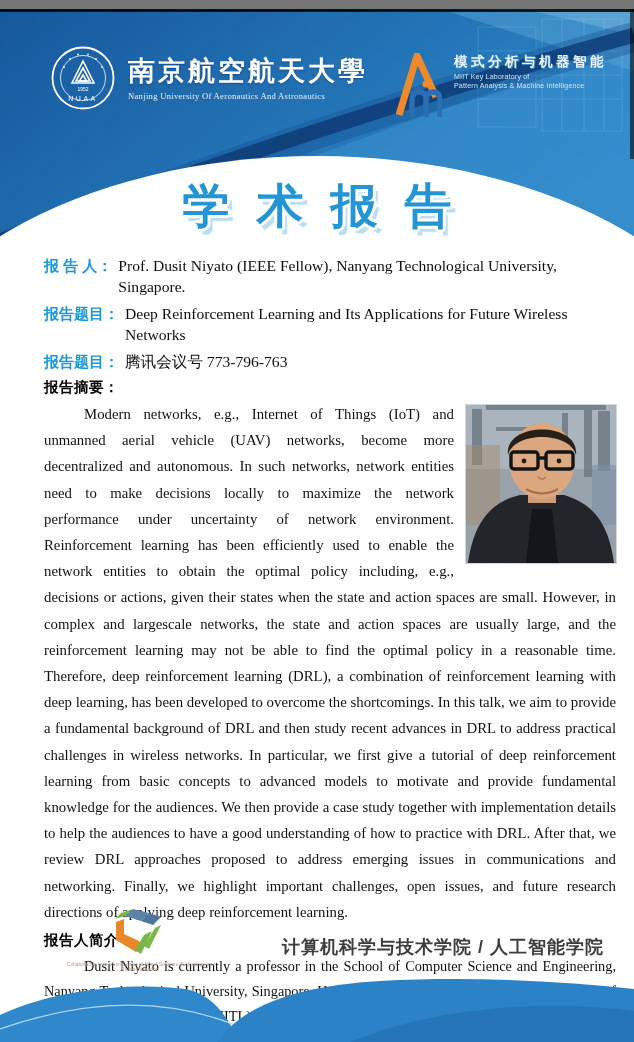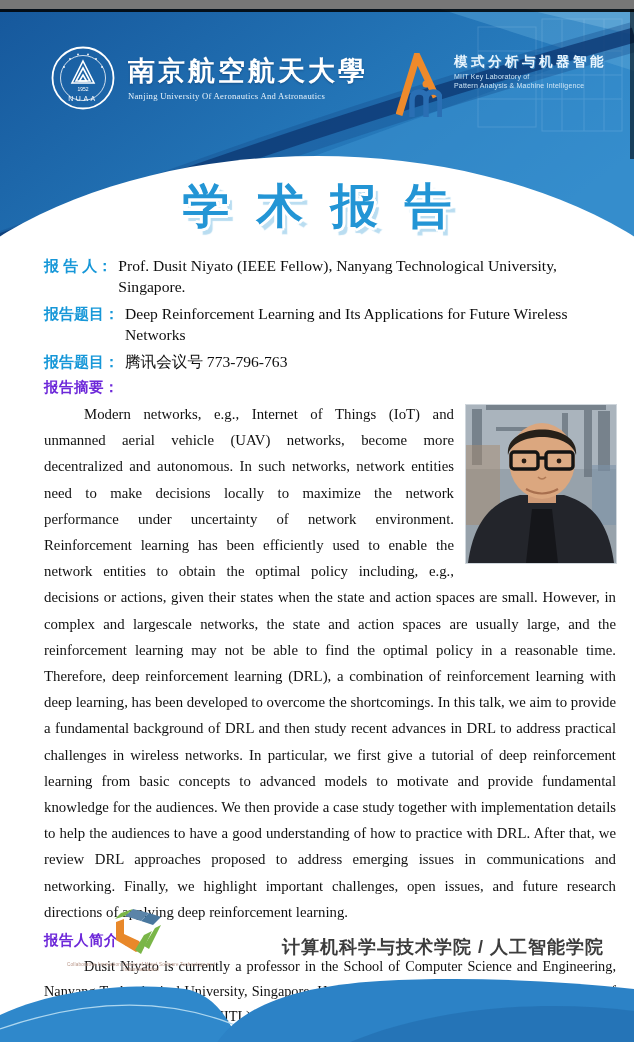--- a/index.html
+++ b/index.html
@@ -42,21 +42,21 @@
   }
   
   .content{position:absolute;left:44px;top:246px;width:572px;}
   .info-row{display:flex;align-items:baseline;margin-bottom:6px;line-height:21px;}
   .info-label{
     flex:none;color:#1697d8;font-weight:700;font-size:15px;
     font-family:"Liberation Sans","DejaVu Sans",sans-serif;margin-right:6px;white-space:pre;
   }
   .info-value{font-size:15.6px;color:#0d0d0d;}
   .sec-heading{
-    color:#6d28d9;font-weight:700;font-size:14.5px;margin:6px 0 4px 0;
+    color:#000000;font-weight:700;font-size:14.5px;margin:6px 0 4px 0;
     font-family:"Liberation Sans","DejaVu Sans",sans-serif;letter-spacing:.5px;
   }
   p.body-text{
     margin:0;text-align:justify;color:#101010;
   }
   p.abstract-text{font-size:14.8px;line-height:26.2px;text-indent:40px;}
   p.bio-text{font-size:14.3px;line-height:24.8px;text-indent:40px;}
   .speaker-photo{
     float:right;width:150px;height:158px;margin:4px 0 6px 12px;
     outline:1px solid #cfd6dc;

